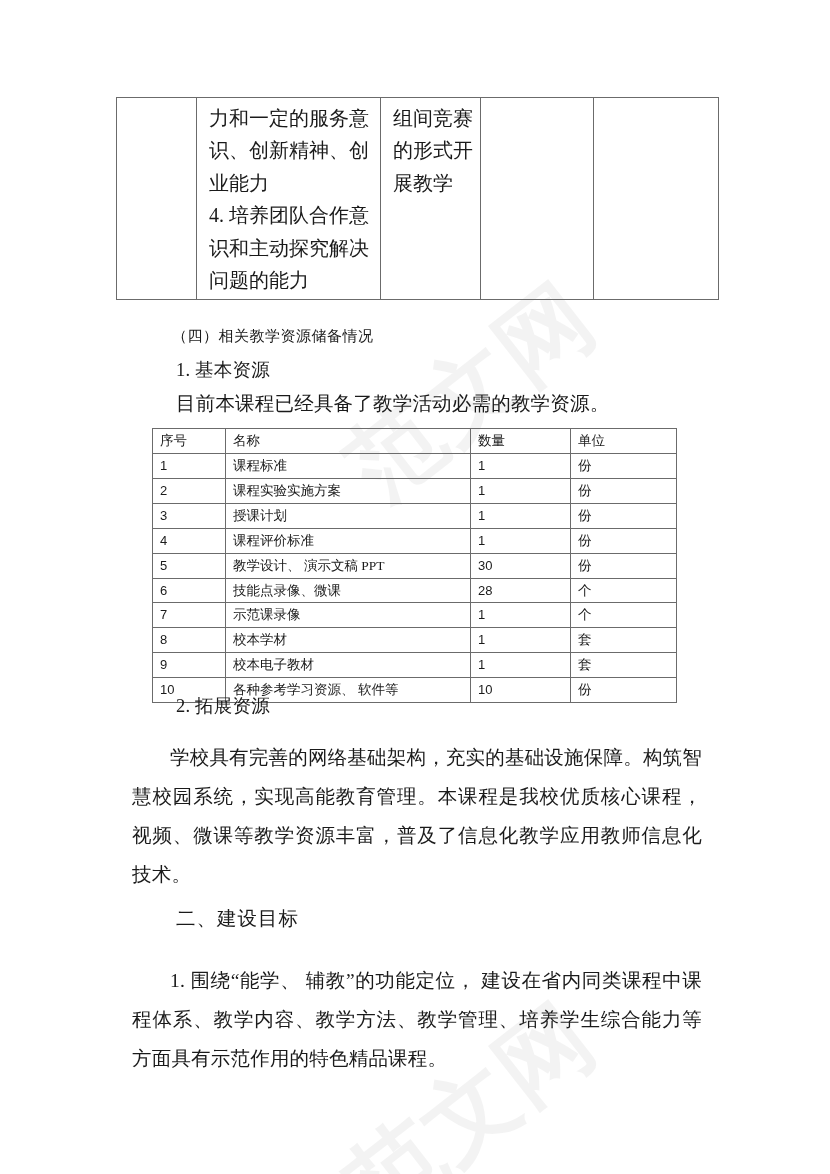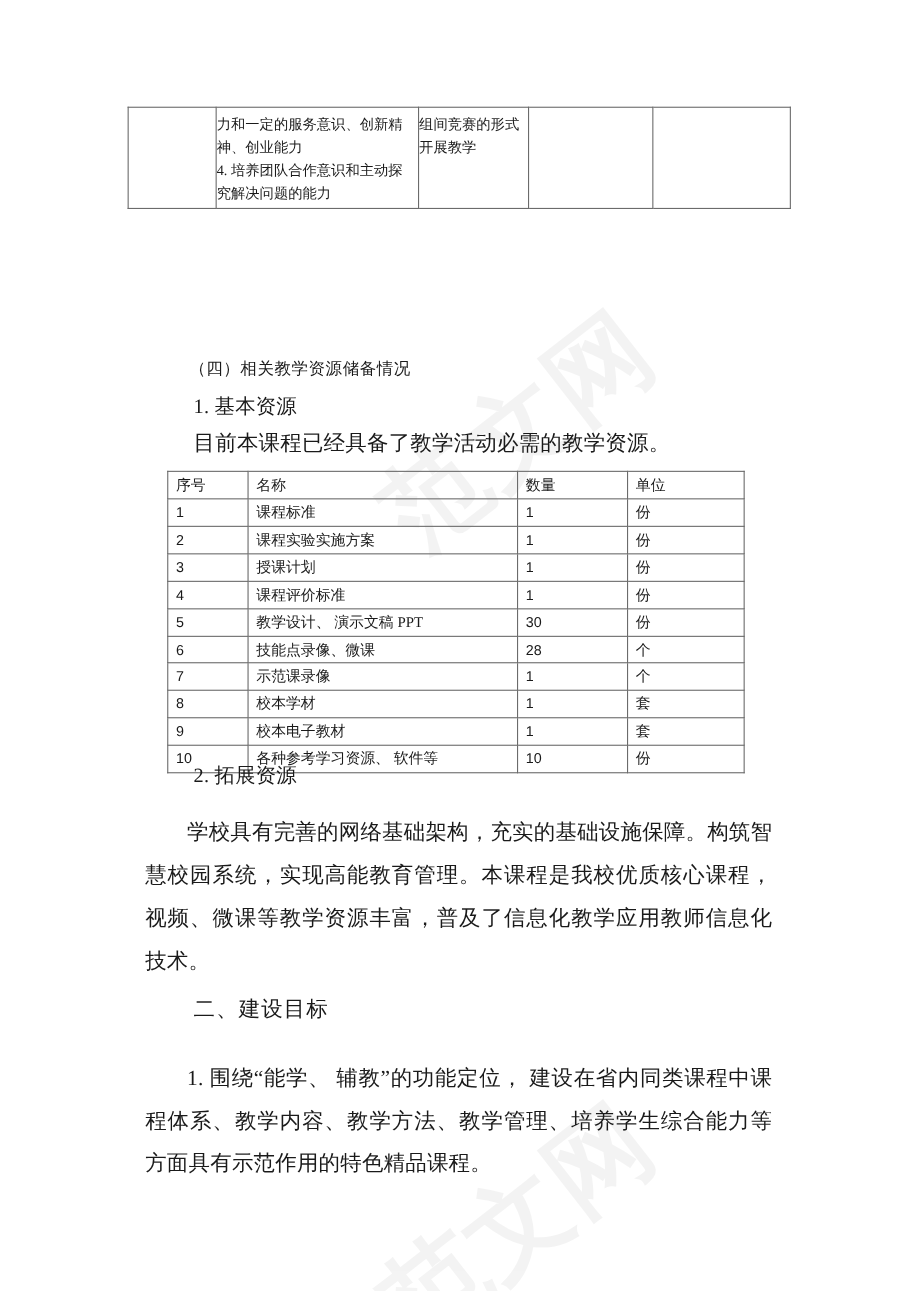--- a/index.html
+++ b/index.html
@@ -43,22 +43,22 @@
     z-index: 2;
   }
   
   table {
     border-collapse: collapse;
     table-layout: fixed;
   }
   table td, table th {
     border: 1px solid #6b6b6b;
     vertical-align: top;
-    padding: 4px 6px 3px 0;
-    font-size: 13px;
+    padding: 4px 6px 3px 12px;
+    font-size: 20px;
     line-height: 1.62;
     font-weight: normal;
     text-align: left;
   }
   
   #plan-table {
     position: absolute;
     left: 116px;
     top: 97px;
     width: 602px;

